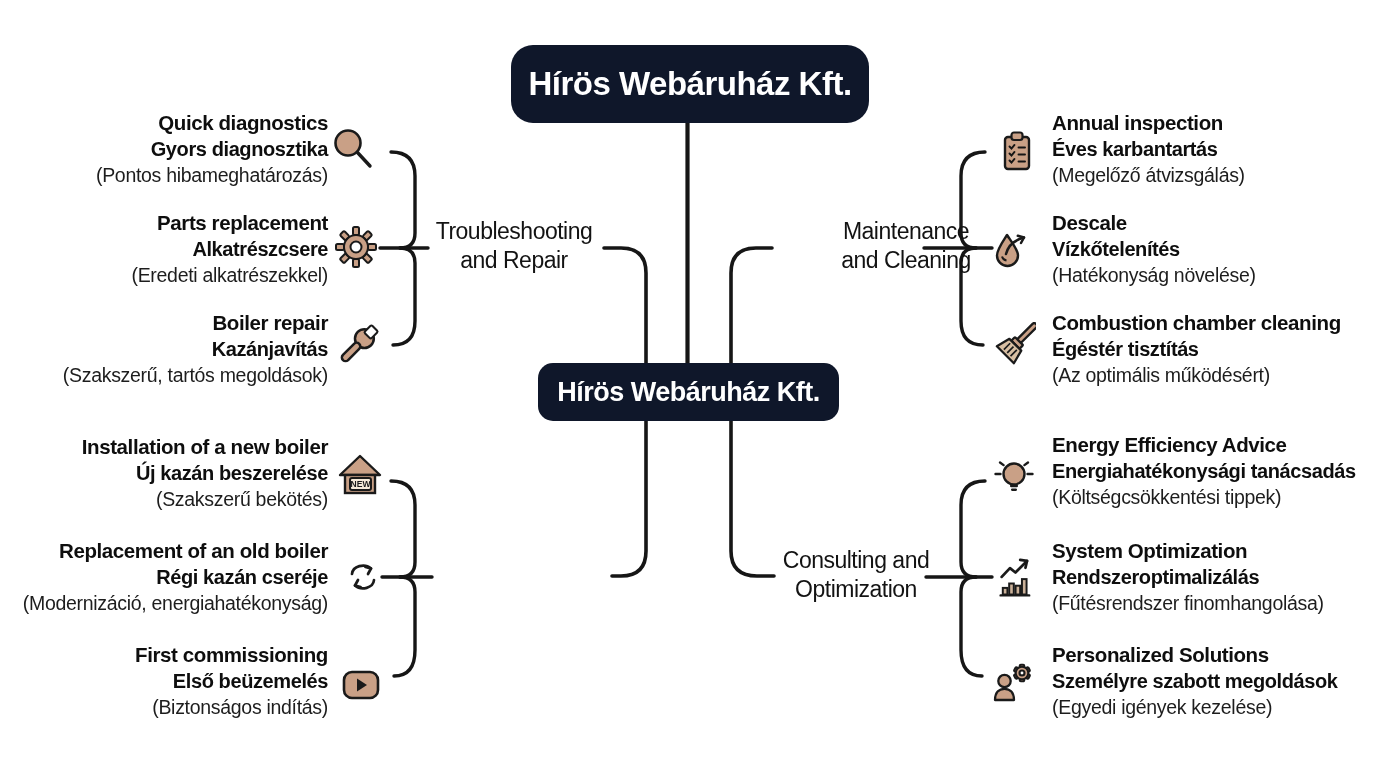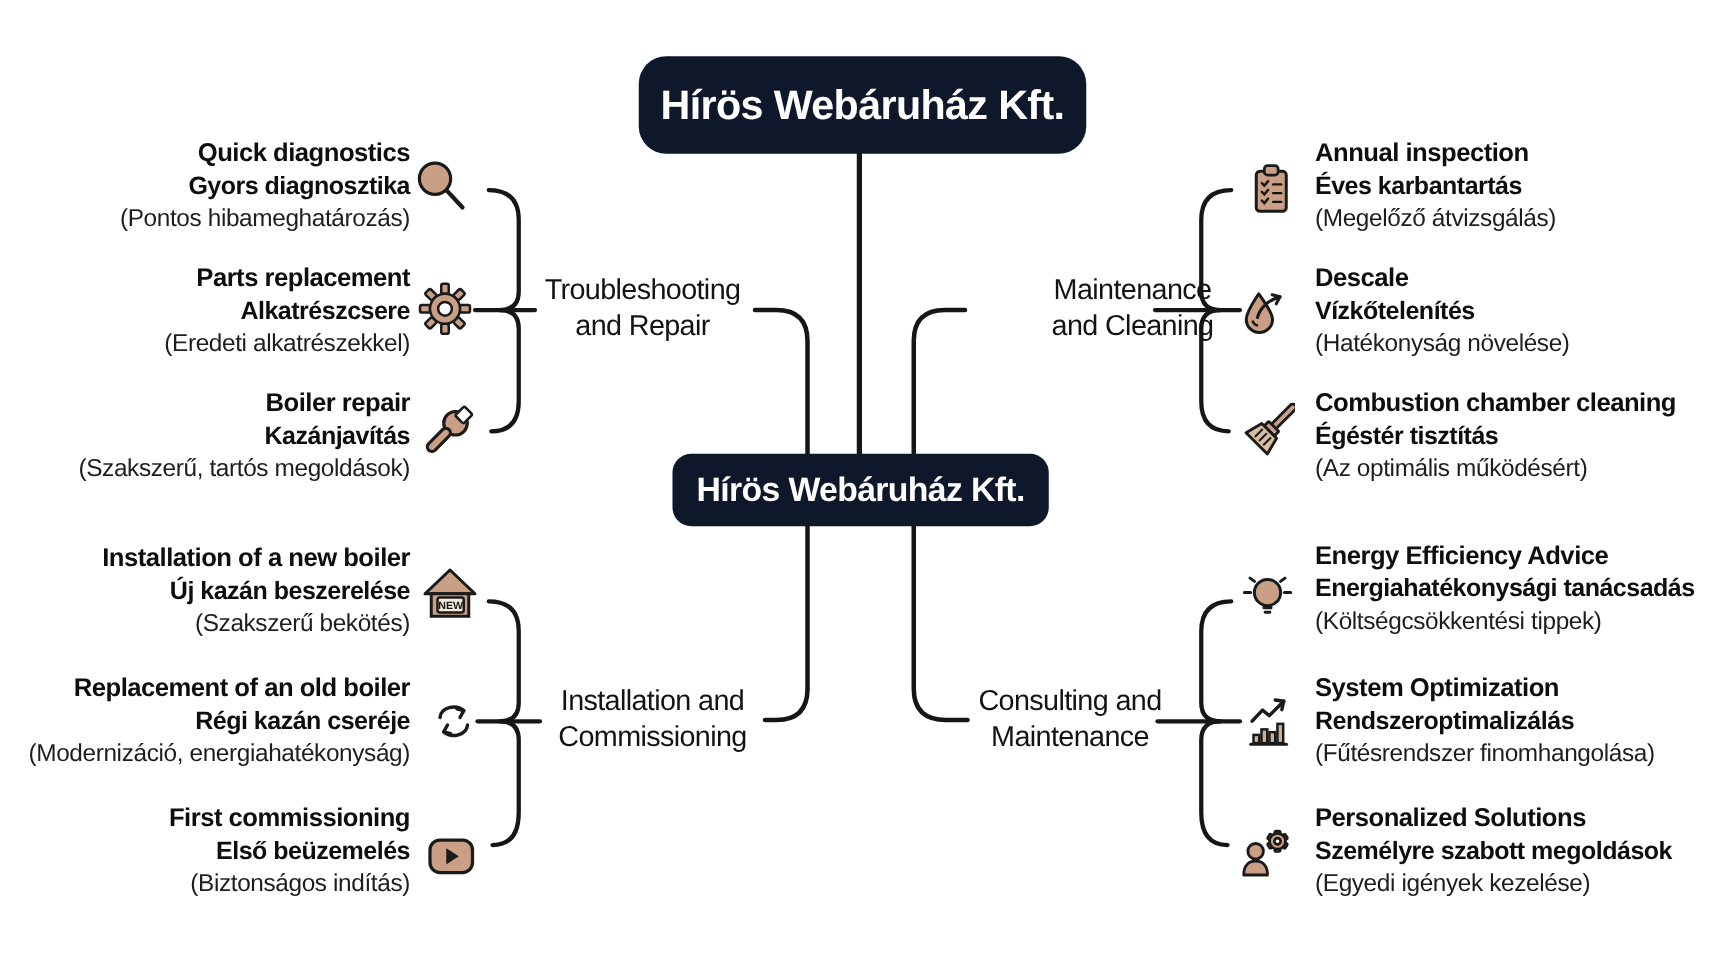--- a/index.html
+++ b/index.html
@@ -61,24 +61,22 @@
     <span>Hírös Webáruház Kft.</span>
   </div>
   <div class="node mid">
     <span>Hírös Webáruház Kft.</span>
   </div>
 
   <div class="branch-label" style="left:514px;top:217px;">Troubleshooting
 and Repair</div>
   <div class="branch-label" style="left:886px;top:217px;margin-left:20px;">Maintenance
 and Cleaning</div>
-  <div class="branch-label" style="left:522px;top:546px;">Installation and
-Commissioning</div>
   <div class="branch-label" style="left:856px;top:546px;">Consulting and
-Maintenance</div>
+Optimization</div>
 
   <div class="item left" style="top:110px">
     <div class="ttl">Quick diagnostics</div>
     <div class="sub">Gyors diagnosztika</div>
     <div class="note">(Pontos hibameghatározás)</div>
   </div>
   <div class="item left" style="top:210px">
     <div class="ttl">Parts replacement</div>
     <div class="sub">Alkatrészcsere</div>
     <div class="note">(Eredeti alkatrészekkel)</div>

